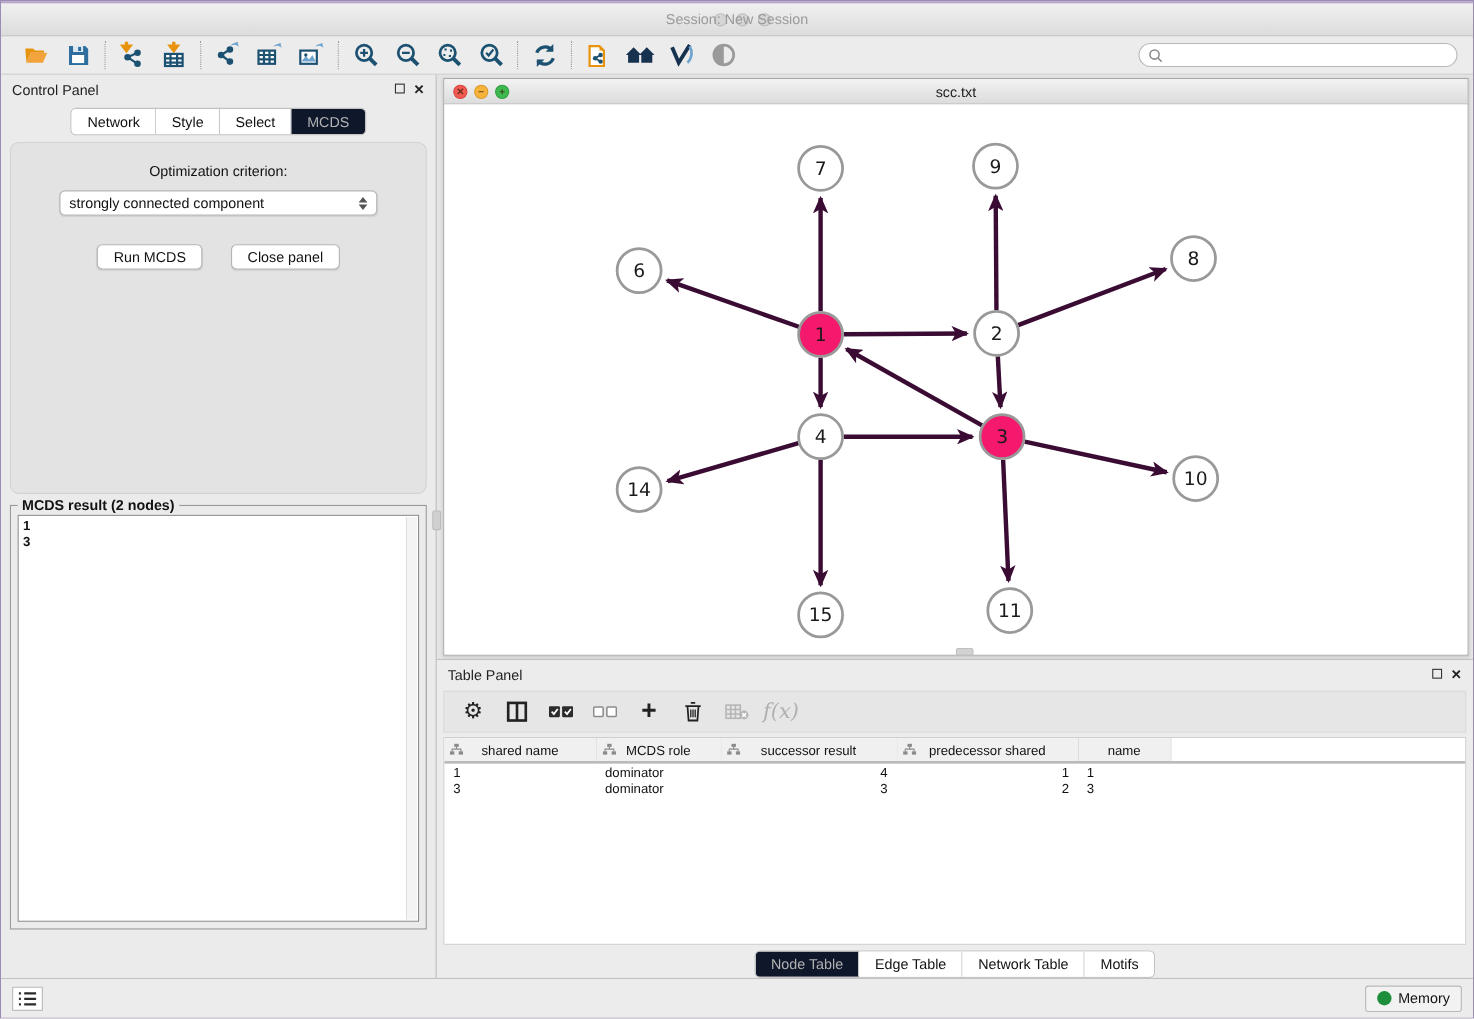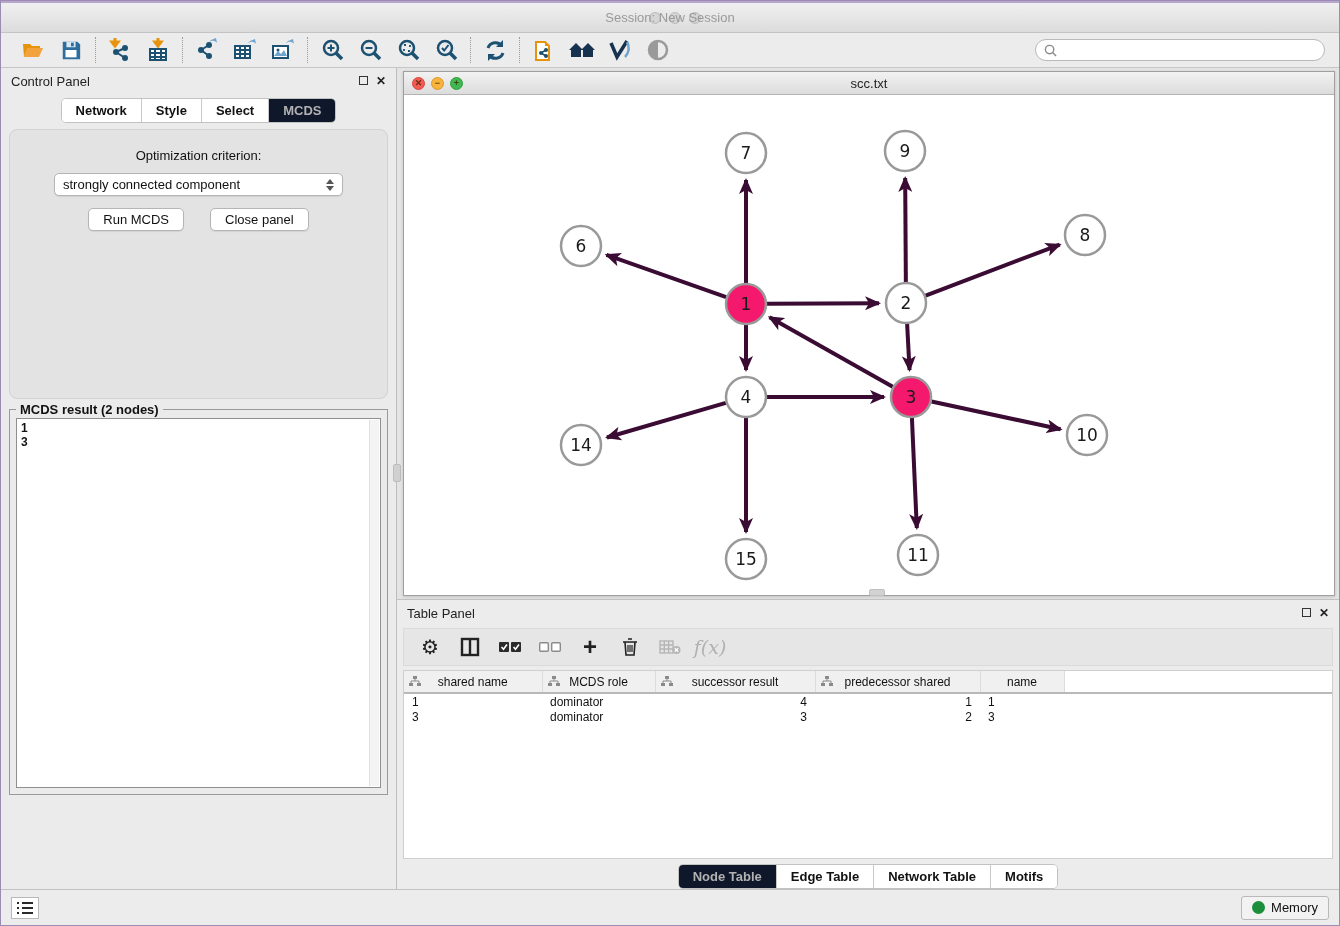--- a/index.html
+++ b/index.html
@@ -24,32 +24,32 @@
   .main { flex:1; display:flex; min-height:0; background:#e4e4e4; }
 
   
   .cpanel { width:396px; background:#ebebeb; border-right:1px solid #bdbdbd; display:flex; flex-direction:column; position:relative; }
   .panel-head { height:26px; display:flex; align-items:center; padding:0 10px; font-size:13px; color:#222; }
   .panel-head .spacer { flex:1; }
   .wbtn { font-size:12px; color:#222; margin-left:8px; cursor:pointer; line-height:1; }
   .float-btn { width:9px; height:9px; border:1.5px solid #333; display:inline-block; }
   .tabs-row { display:flex; justify-content:center; margin-top:4px; }
   .tabgroup { display:flex; border:1px solid #c2c2c2; border-radius:5px; overflow:hidden; background:#fff; }
-  .tab { padding:4px 14px; font-size:13px; font-weight:bold; color:#111; background:#fff; border-right:1px solid #c9c9c9; cursor:pointer; }
+  .tab { padding:4px 14px; font-size:13px; font-weight:normal; color:#111; background:#fff; border-right:1px solid #c9c9c9; cursor:pointer; }
   .tab:last-child { border-right:none; }
   .tab.active { background:#0f172a; color:#b2b2b2; cursor:default; }
-  .cbox { margin:6px 8px 0 8px; height:270px; background:#e3e3e3; border:1px solid #d2d2d2; border-radius:8px; padding-top:18px; }
+  .cbox { margin:6px 8px 0 8px; height:320px; background:#e3e3e3; border:1px solid #d2d2d2; border-radius:8px; padding-top:18px; }
   .opt-label { text-align:center; font-size:13px; color:#111; margin-bottom:10px; }
   .select { margin:0 44px; height:23px; background:#fff; border:1px solid #b5b5b5; border-radius:5px; display:flex; align-items:center; padding:0 8px; font-size:13px; color:#111; cursor:pointer; box-shadow:0 1px 1px rgba(0,0,0,.08); }
   .select .caret { margin-left:auto; display:flex; flex-direction:column; gap:2px; }
   .caret i { width:0; height:0; border-left:4px solid transparent; border-right:4px solid transparent; display:block; }
   .caret .up { border-bottom:5px solid #555; }
   .caret .dn { border-top:5px solid #555; }
   .btn-row { display:flex; justify-content:center; gap:26px; margin-top:12px; }
-  .pbtn { min-width:88px; padding:3px 14px; background:#fff; border:1px solid #b5b5b5; border-radius:5px; font-size:13px; color:#111; text-align:center; cursor:pointer; box-shadow:0 1px 1px rgba(0,0,0,.08); }
+  .pbtn { min-width:88px; padding:3px 14px; background:#fff; border:1px solid #b5b5b5; border-radius:5px; font-size:13px; color:#111; text-align:center; cursor:pointer; box-shadow:0 1px 1px rgba(0,0,0,.08);margin-top:14px; }
   .result-group { margin:10px 8px 0 8px; height:386px; border:1px solid #9a9a9a; position:relative; padding:8px 6px 6px 6px;font-weight:bold; }
   .result-legend { position:absolute; top:-8px; left:6px; background:#ebebeb; padding:0 4px; font-size:13px; color:#111; }
   .result-area { width:100%; height:100%; background:#fff; border:1px solid #8f8f8f; font-size:12px; color:#111; padding:2px 4px; position:relative; overflow:hidden; }
   .result-area .scroll { position:absolute; top:1px; right:1px; bottom:1px; width:10px; background:#f4f4f4; border-left:1px solid #e0e0e0; }
   .cp-grip { position:absolute; right:-5px; top:396px; width:8px; height:18px; background:#d0d0d0; border:1px solid #bdbdbd; border-radius:2px; }
 
   
   .rightcol { flex:1; display:flex; flex-direction:column; min-width:0; background:#e4e4e4; }
   .netwin { margin:3px 4px 0 6px; height:525px; border:1px solid #9f9f9f; background:#fff; display:flex; flex-direction:column; box-shadow:0 1px 3px rgba(0,0,0,.15); position:relative; }
   .netwin-titlebar { height:23px; background:linear-gradient(#f2f2f2,#dcdcdc); border-bottom:1px solid #b4b4b4; display:flex; align-items:center; position:relative; }

